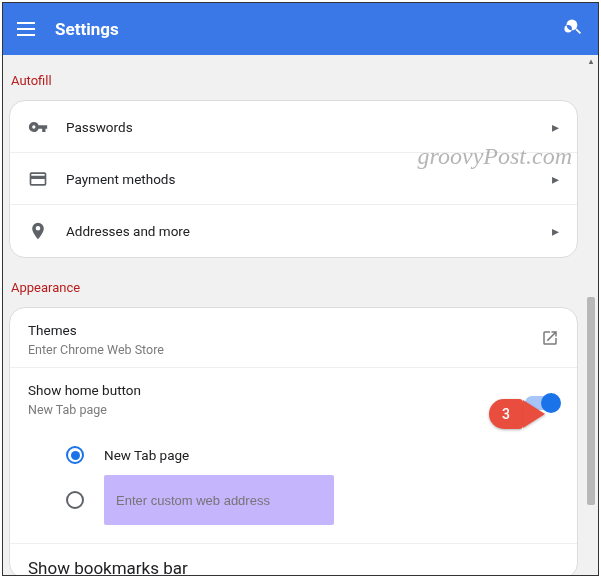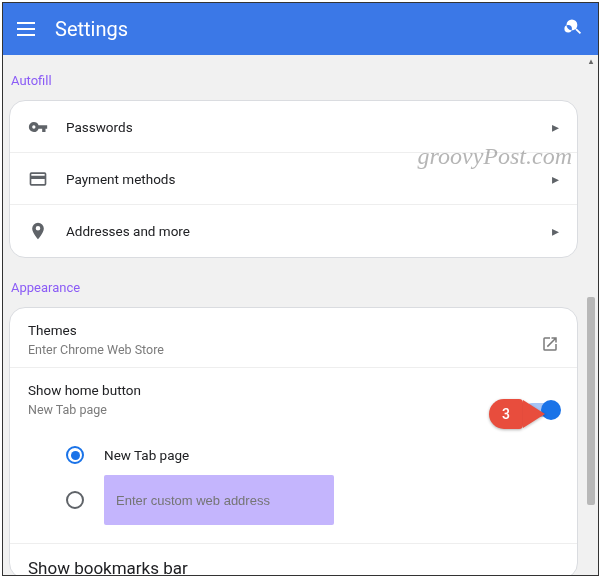--- a/index.html
+++ b/index.html
@@ -22,21 +22,21 @@
   .topbar {
     background: #3b78e7;
     height: 52px;
     display: flex;
     align-items: center;
     padding: 0 14px;
     color: #fff;
   }
   .menu-btn { display:flex; flex-direction:column; justify-content:center; gap:4px; width:20px; height:20px; cursor:pointer;}
   .menu-btn span{display:block; height:2px; background:#fff; width:18px;}
-  .title { font-size:20px; margin-left:18px; font-weight:400;}
+  .title { font-size:17px; margin-left:18px; font-weight:700;}
   .spacer { flex:1;}
   .search-btn svg{ width:20px; height:20px; fill:#fff;}
   .content-wrap{
     position:relative;
     height: calc(100% - 52px);
     background:#f1f1f1;
   }
   .scroll-area{
     position:absolute;
     top:0; left:0; right:14px; bottom:0;
@@ -56,21 +56,21 @@
     position:absolute;
     right:1px;
     top:242px;
     width:8px;
     height:208px;
     background:#b8b8b8;
     border-radius:2px;
   }
   .section-label{
     font-size:13px;
-    color:#8b5cf6;
+    color:#b91c1c;
     padding: 18px 6px 12px 6px;
   }
   .card{
     background:#fff;
     border:1px solid #dadce0;
     border-radius:16px;
     margin: 0 4px 4px 4px;
   }
   .row{
     display:flex;
@@ -92,21 +92,21 @@
     color:#202124;
     padding-left: 10px;
   }
   .row-arrow{
     color:#5f6368;
     font-size:14px;
   }
   .block-row{
     padding: 14px 18px 10px 18px;
     display:flex;
-    align-items:flex-end;
+    align-items:center;
   }
   .block-text{flex:1;}
   .block-title{
     font-size:13.5px;
     color:#202124;
   }
   .block-sub{
     font-size:12.5px;
     color:#7b7b7b;
     margin-top:4px;

